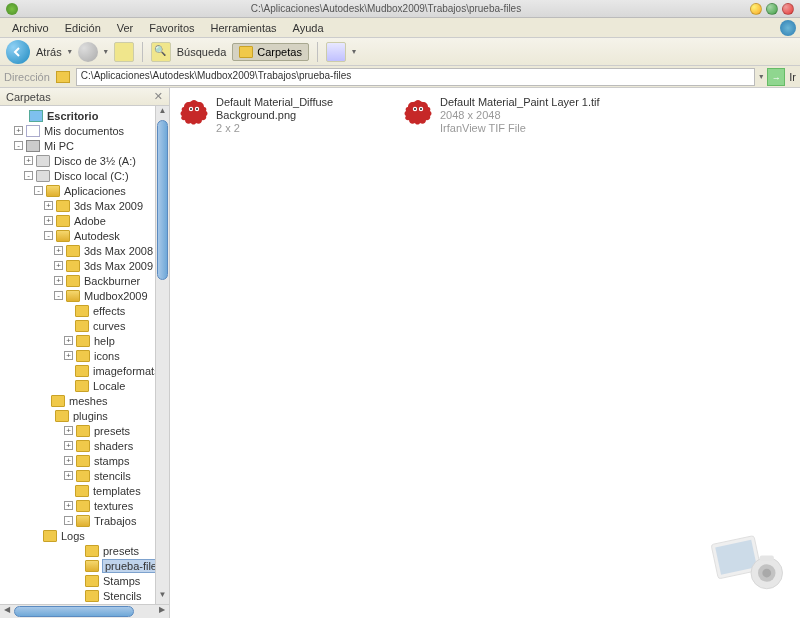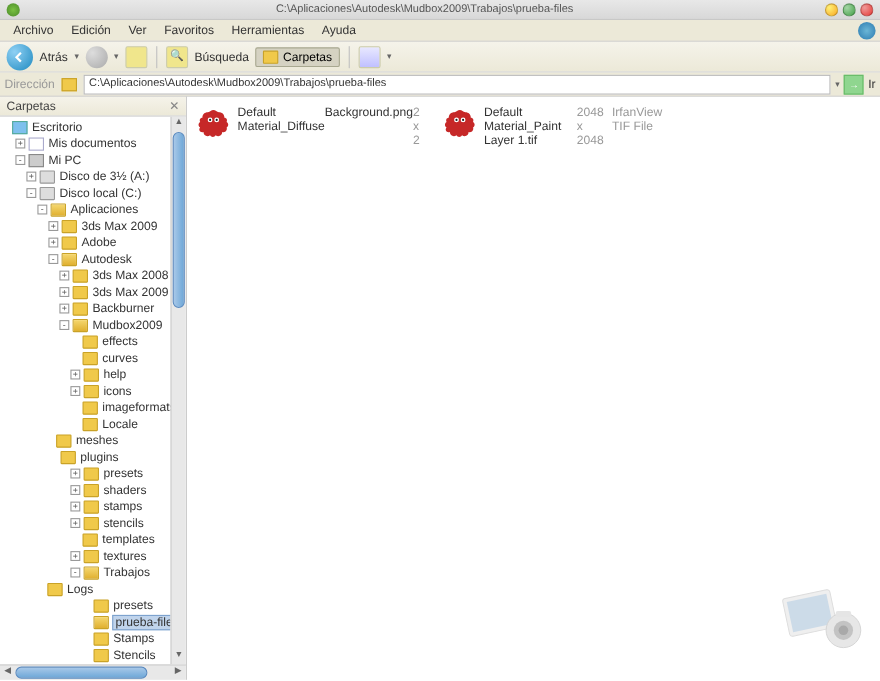--- a/index.html
+++ b/index.html
@@ -52,21 +52,21 @@
 .vscroll .thumb { position: absolute; left: 1px; right: 1px; top: 14px; height: 160px; background: linear-gradient(90deg,#a8c8e8,#6fa8d8); border: 1px solid #5a8ac0; border-radius: 6px; }
 .vscroll .arrow { height: 14px; text-align: center; font-size: 8px; color: #666; }
 .hscroll { height: 14px; background: #e8e8e8; border-top: 1px solid #ccc; display: flex; }
 .hscroll .arrow { width: 14px; text-align: center; font-size: 8px; color: #666; }
 .hscroll .htrack { flex: 1; position: relative; }
 .hscroll .hthumb { position: absolute; top: 1px; bottom: 1px; left: 0; width: 120px; background: linear-gradient(#a8c8e8,#6fa8d8); border: 1px solid #5a8ac0; border-radius: 6px; }
 .content { flex: 1; background: #fff; padding: 8px; display: flex; gap: 24px; align-items: flex-start; }
 .file-item { display: flex; gap: 6px; width: 200px; }
 .file-icon { width: 32px; height: 32px; position: relative; flex-shrink: 0; }
 .file-icon svg { width: 32px; height: 32px; }
-.file-meta { display: flex; flex-direction: row; color: #333; line-height: 13px; }
+.file-meta { display: flex; flex-direction: column; color: #333; line-height: 13px; }
 .file-meta .dim { color: #999; }
 .watermark { position: absolute; right: 4px; bottom: 18px; width: 90px; height: 70px; opacity: 0.5; }
 .watermark svg { width: 100%; height: 100%; }
 </style>
 </head>
 <body>
 
 <div class="titlebar">
   <div class="app-icon"></div>
   <div class="title">C:\Aplicaciones\Autodesk\Mudbox2009\Trabajos\prueba-files</div>
@@ -120,21 +120,21 @@
 </div>
 
 <div class="main">
   <div class="sidebar">
     <div class="sidebar-header">
       <span>Carpetas</span>
       <span class="close-x">✕</span>
     </div>
     <div class="tree-wrap">
       <div class="tree" id="tree">
-          <div class="tree-item" style="padding-left: 0;">
+          <div class="tree-item" style="padding-left: 18px; font-weight: bold;">
             <span class="noexp"></span>
             <span class="ti-icon i-desktop"></span>
             <span class="label">Escritorio</span>
           </div>
           <div class="tree-item" style="padding-left: 14px;">
             <span class="exp">+</span>
             <span class="ti-icon i-docs"></span>
             <span class="label">Mis documentos</span>
           </div>
           <div class="tree-item" style="padding-left: 14px;">

